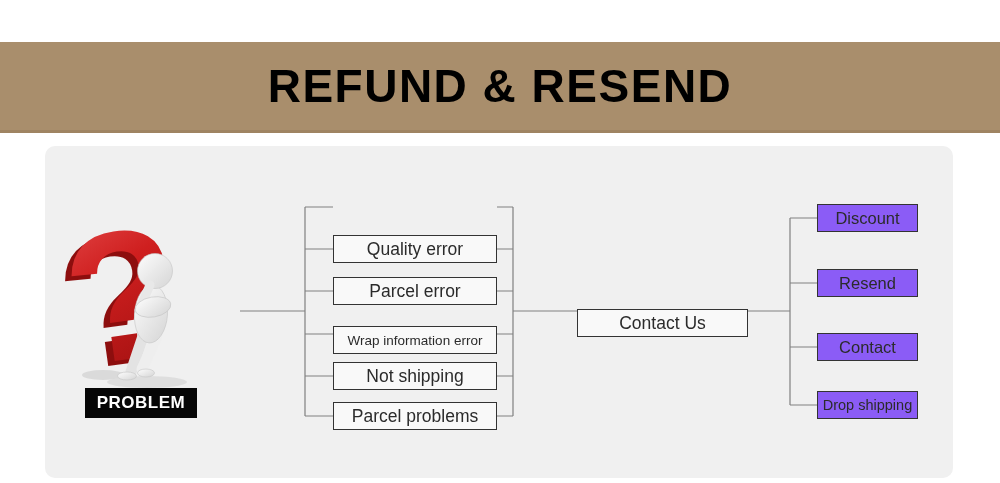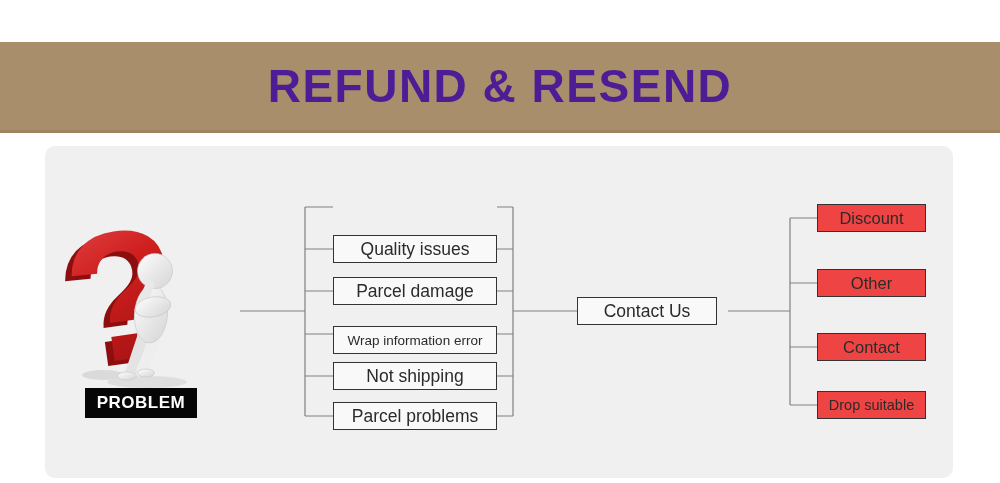--- a/index.html
+++ b/index.html
@@ -12,21 +12,21 @@
   }
   
   .banner {
     position: absolute; left: 0; top: 42px;
     width: 1000px; height: 88px;
     background: #a98e6c;
     border-bottom: 3px solid #9f8462;
     display: flex; align-items: center; justify-content: center;
   }
   .banner-title {
-    color: #4c1d95;
+    color: #000000;
     font-size: 46px;
     font-weight: bold;
     letter-spacing: 1.5px;
     margin: 8px;
   }
   
   .card {
     position: absolute; left: 45px; top: 146px;
     width: 908px; height: 332px;
     background: #f0f0f0;
@@ -42,22 +42,22 @@
     height: 28px;
     border: 1.5px solid #333333;
     background: #f9f9f9;
     display: flex; align-items: center; justify-content: center;
     color: #2b2b2b;
     font-size: 17.5px;
     box-sizing: border-box;
     white-space: nowrap;
   }
   .problem-node { left: 288px; width: 164px; }
-  .contact-node { left: 532px; top: 151px; width: 140px; }
-  .outcome-node { left: 772px; width: 109px; background: #ef4444; font-size: 16.5px; }
+  .contact-node { left: 532px; top: 163px; width: 171px; }
+  .outcome-node { left: 772px; width: 101px; background: #8b5cf6; font-size: 16.5px; }
   .small-text  { font-size: 13.5px; margin-top: 6px; }
   .mid-text    { font-size: 14.5px; }
   
   .problem-label {
     position: absolute; left: 40px; top: 242px;
     width: 112px; height: 30px;
     background: #060606;
     color: #ffffff;
     font-size: 17px; font-weight: bold;
     letter-spacing: 0.5px;
@@ -125,26 +125,26 @@
 
         <path d="M76 96 L87 71" stroke="#e8e8e8" stroke-width="9" stroke-linecap="round" fill="none"></path>
 
         <ellipse cx="90" cy="93" rx="18" ry="10" fill="url(#bodyGrad)" transform="rotate(-10 90 93)"></ellipse>
       </g>
     </svg>
   </div>
 
   <div class="problem-label">PROBLEM</div>
 
-  <div class="node problem-node" style="top:89px">Quality issues</div>
-  <div class="node problem-node" style="top:131px">Parcel damage</div>
+  <div class="node problem-node" style="top:89px">Quality error</div>
+  <div class="node problem-node" style="top:131px">Parcel error</div>
   <div class="node problem-node small-text" style="top:174px">Wrap information error</div>
   <div class="node problem-node" style="top:216px">Not shipping</div>
   <div class="node problem-node" style="top:256px">Parcel problems</div>
 
   <div class="node contact-node">Contact Us</div>
 
   <div class="node outcome-node" style="top:58px">Discount</div>
-  <div class="node outcome-node" style="top:123px">Other</div>
+  <div class="node outcome-node" style="top:123px">Resend</div>
   <div class="node outcome-node" style="top:187px">Contact</div>
-  <div class="node outcome-node mid-text" style="top:245px">Drop suitable</div>
+  <div class="node outcome-node mid-text" style="top:245px">Drop shipping</div>
 
 </div>
 
 </body></html>

